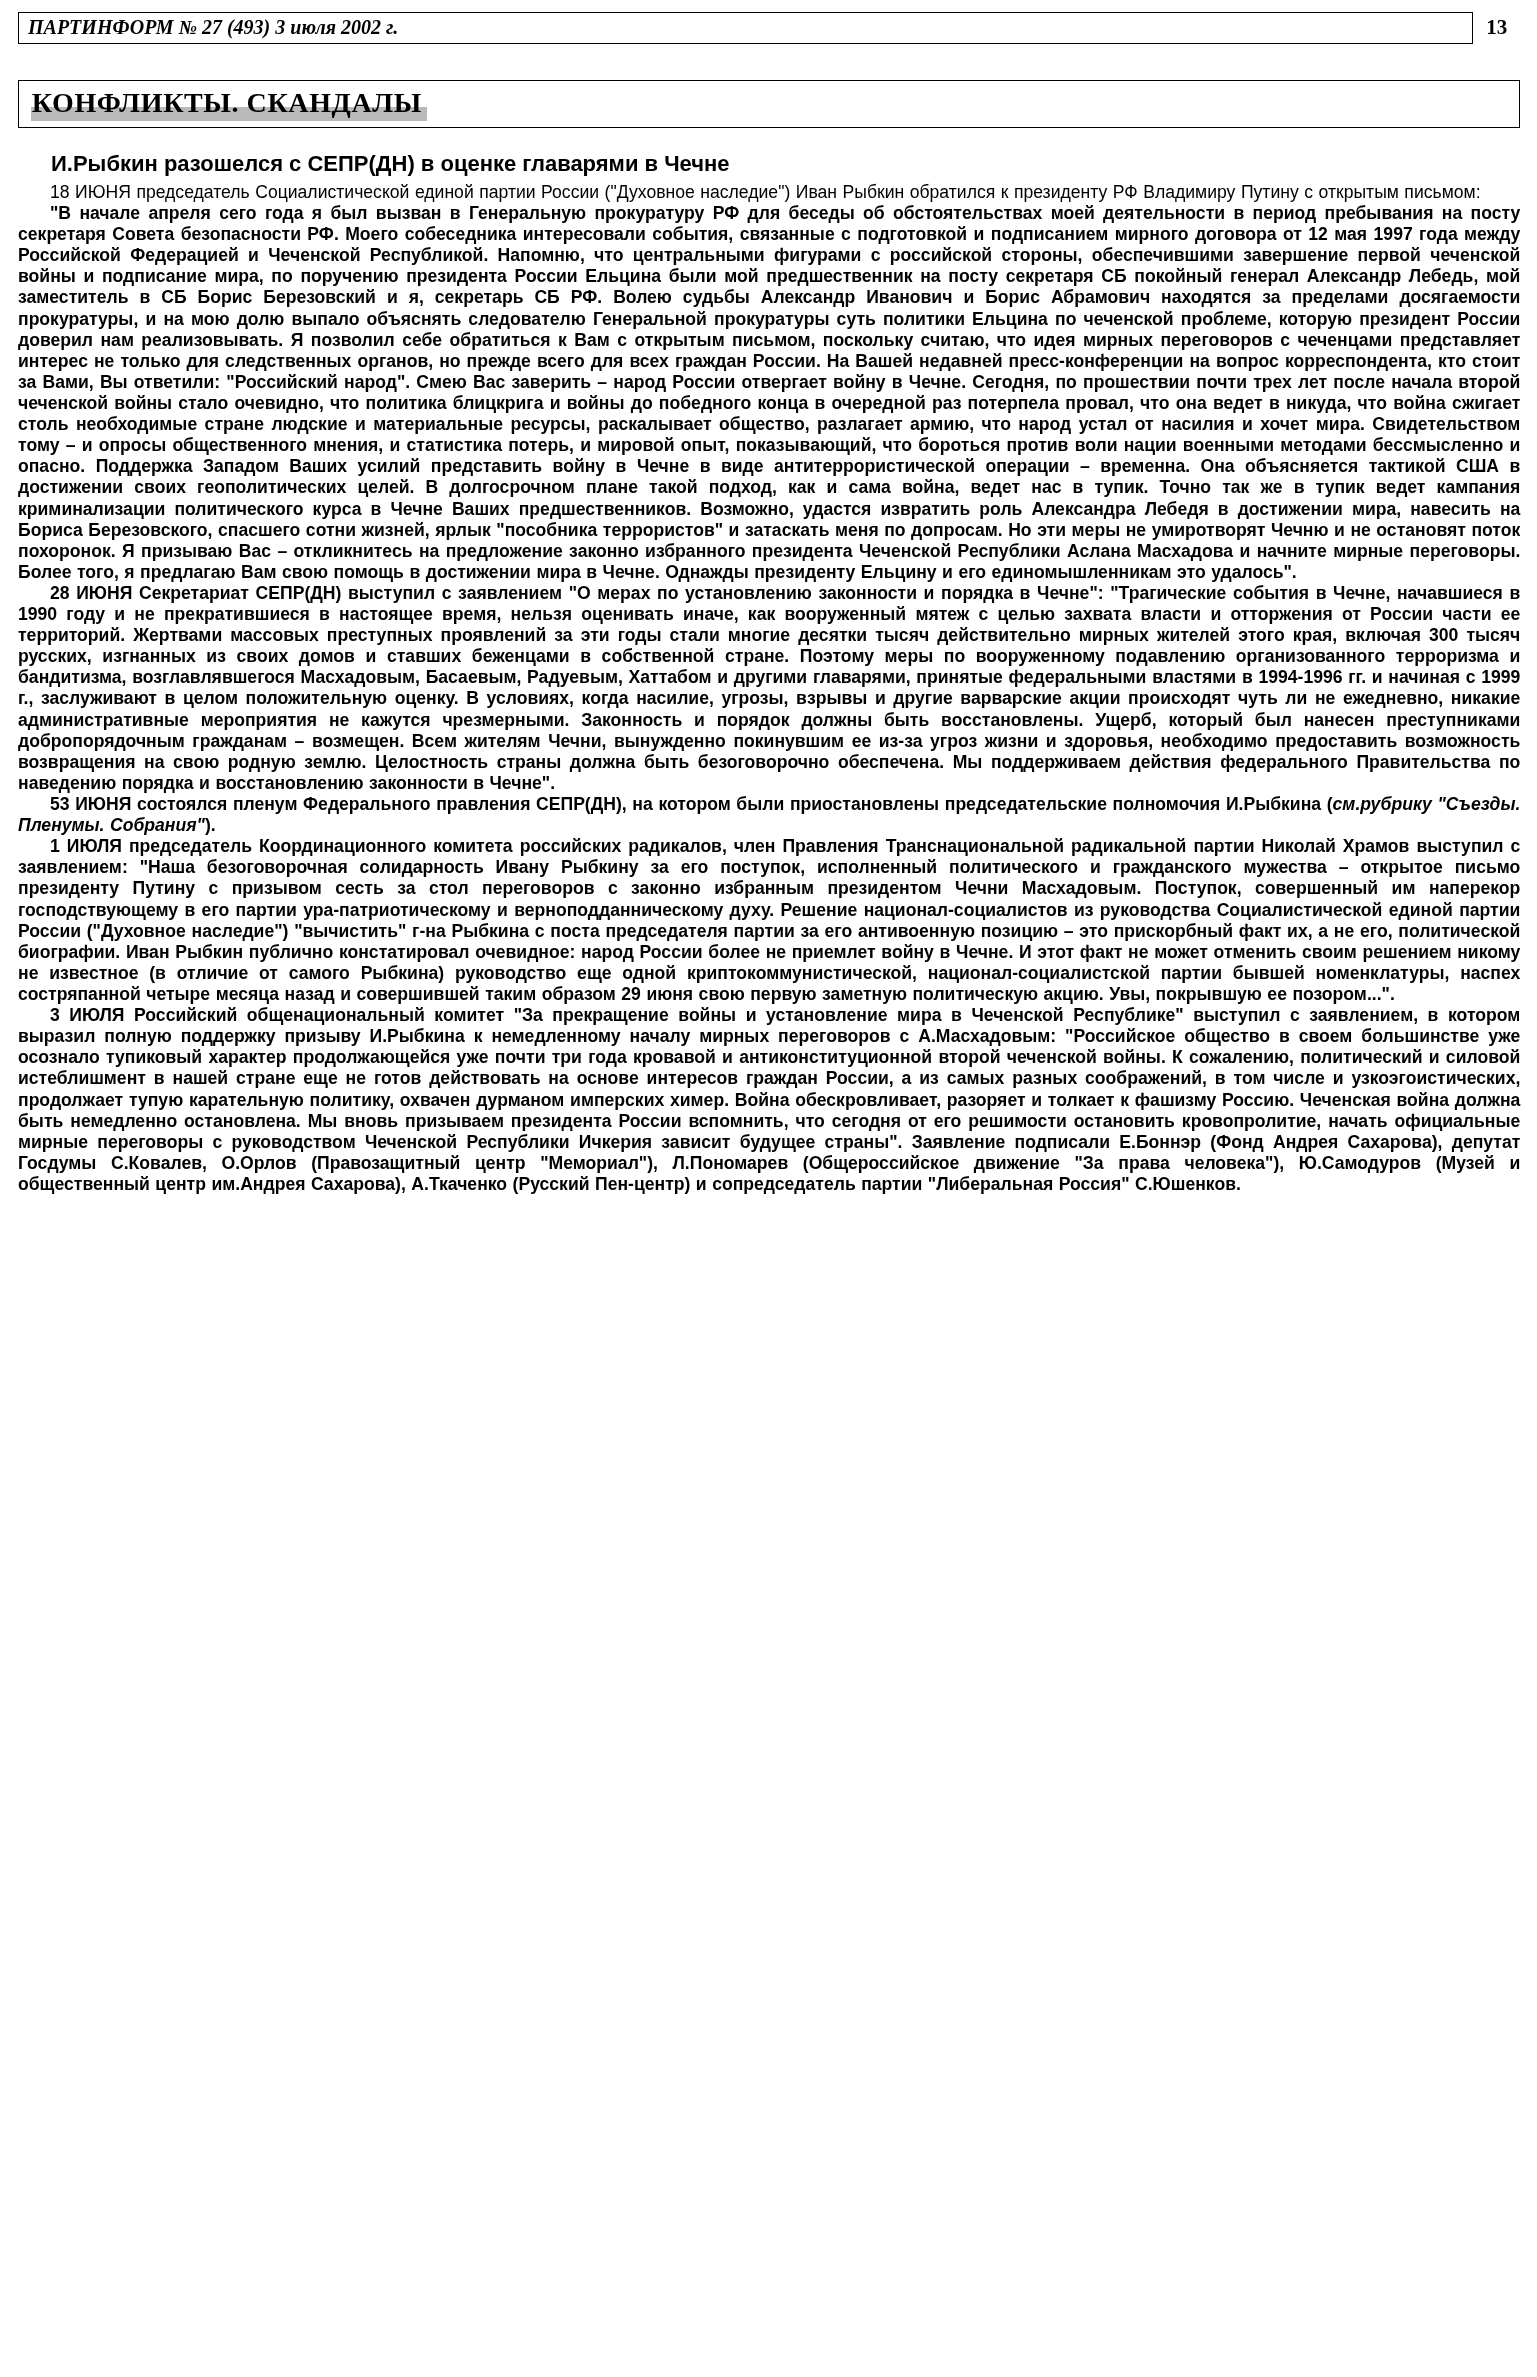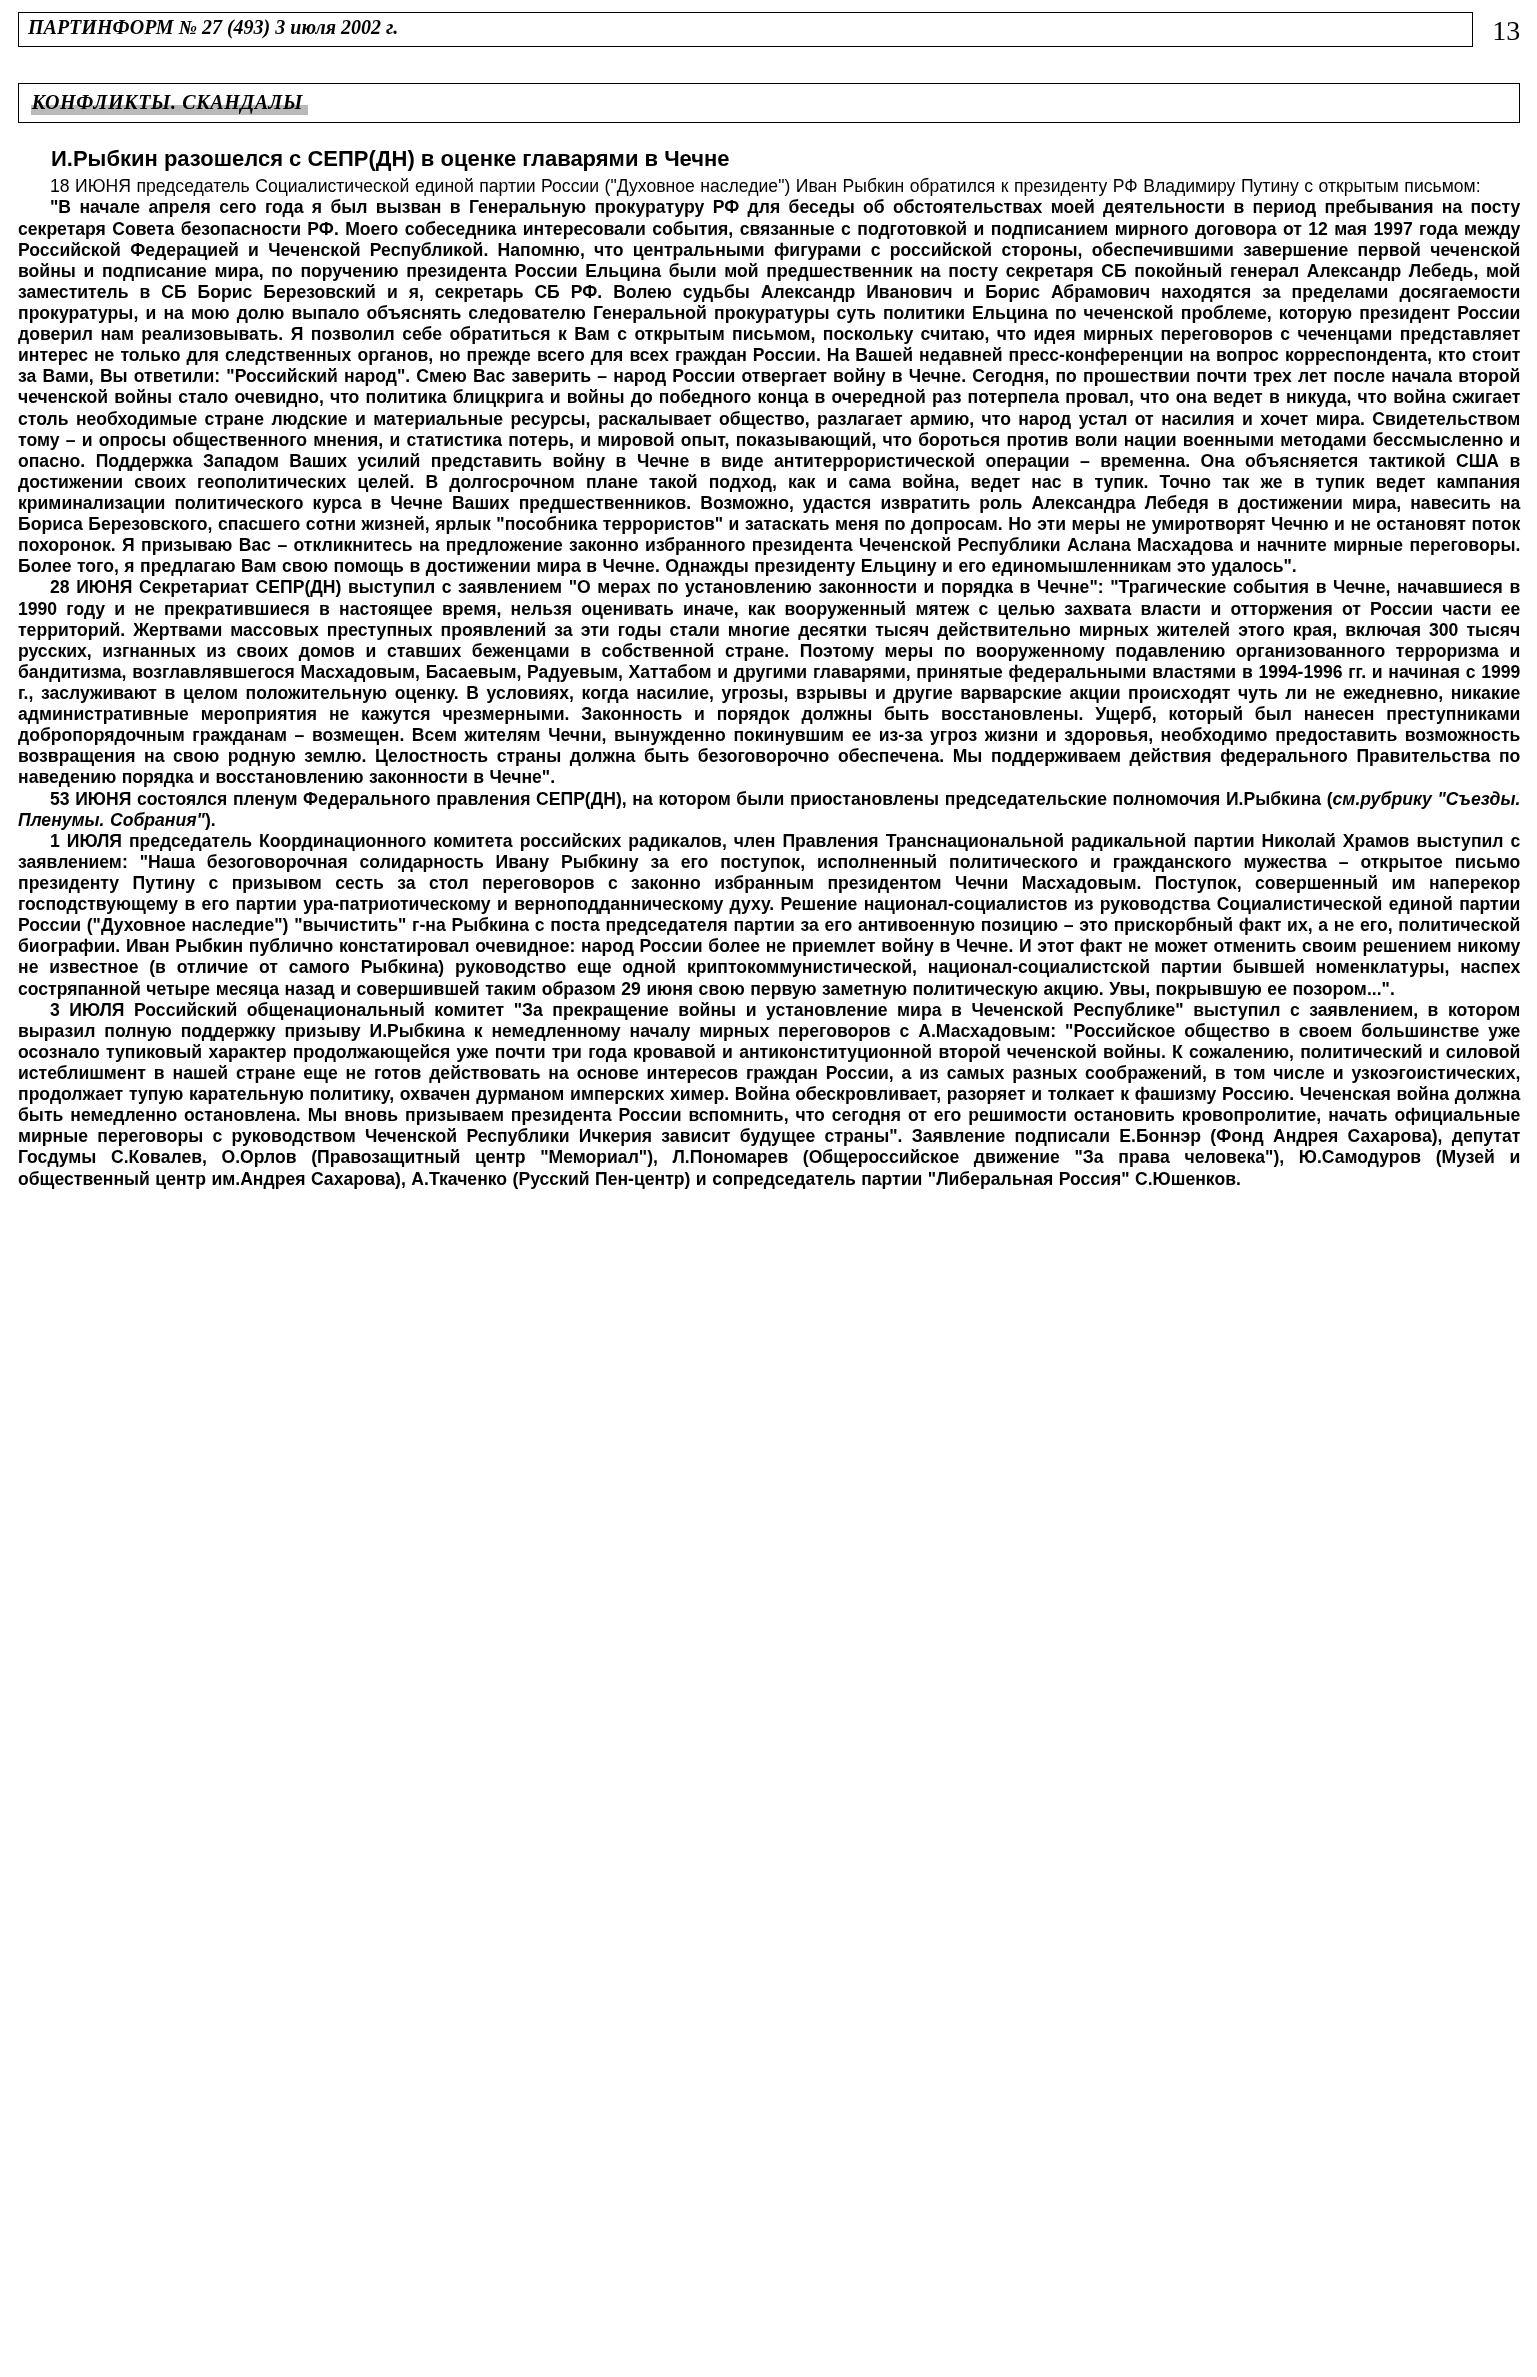--- a/index.html
+++ b/index.html
@@ -11,35 +11,34 @@
 
   
   .header { display:flex; align-items:stretch; }
   .header-box {
     flex:1; border:1.9px solid #000; box-sizing:border-box;
     padding:3.2px 9px 5.1px;
     font-family:"Liberation Serif", serif;
     font-style:italic; font-weight:bold; font-size:20px; line-height:1.1;
   }
   .page-number {
-    width:47px; text-align:right; padding-top:3.8px;
-    font-family:"Liberation Serif", serif; font-size:28px;
+    width:47px; text-align:center; padding-top:3.8px;
+    font-family:"Liberation Serif", serif; font-size:21px;font-weight:bold;
   }
 
   
   .section-box {
     margin-top:36px; border:1.9px solid #000; box-sizing:border-box;
     padding:6.4px 11.5px 8.3px;
   }
   .section-title {
     font-family:"Liberation Serif", serif; font-weight:bold;
-    font-size:20px; letter-spacing:0.6px;
+    font-size:28px; letter-spacing:0.6px;
     background-image:linear-gradient(to bottom, transparent 58%, #b9b9b9 58%);
     padding:0 5.1px 2.6px 1.3px;
-    font-style:italic;
   }
 
   
   .article-title {
     font-size:22px; font-weight:bold; line-height:1.15;
     margin:23px 0 5.1px 33px;
   }
   .para {
     margin:0; text-align:justify; text-indent:32px;
     font-size:17.6px; line-height:1.2; word-spacing:0.6px;

